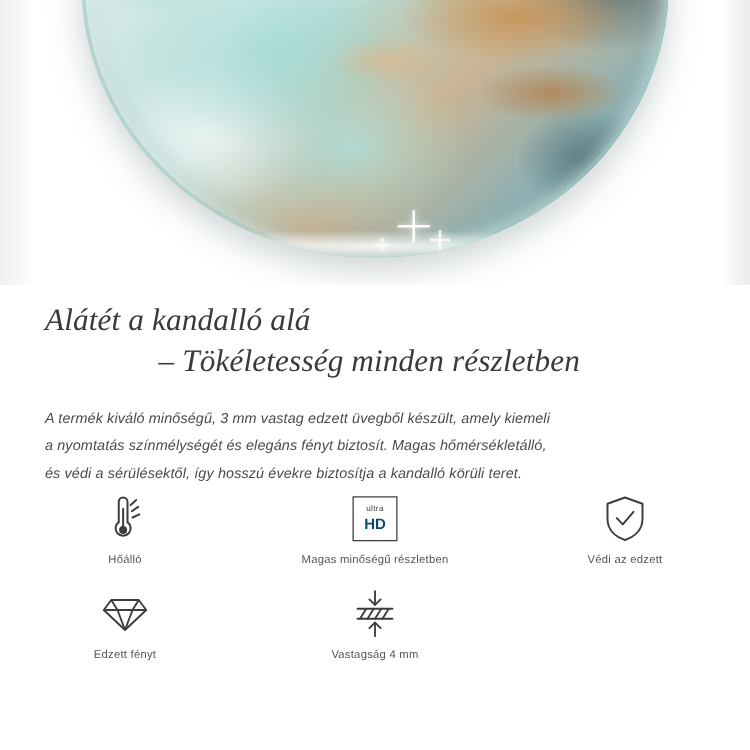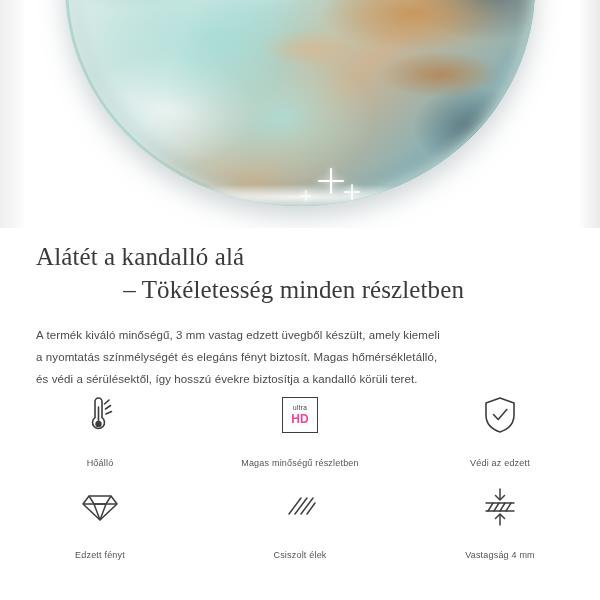--- a/index.html
+++ b/index.html
@@ -129,20 +129,21 @@
   .sparkle-a { left: 318px; top: 168px; width: 26px; height: 26px; }
   .sparkle-b { left: 344px; top: 184px; width: 16px; height: 16px; opacity: .85; }
   .sparkle-c { left: 300px; top: 190px; width: 11px; height: 11px; opacity: .7; }
 
   
   .content {
     position: absolute;
     top: 228px;
     left: 0;
     width: 500px;
+    font-style: italic;
   }
 
   .headline {
     margin: 0;
     padding: 12px 36px 0 36px;
     font-family: "Liberation Serif", serif;
     font-weight: 400;
     font-size: 25px;
     line-height: 1.32;
     color: #3a3a3a;
@@ -181,21 +182,21 @@
   }
 
   .feature-icon {
     height: 46px;
     display: flex;
     align-items: center;
     justify-content: center;
   }
 
   .feature-label {
-    margin-top: 20px;
+    margin-top: 4px;
     font-size: 9px;
     color: #545454;
     text-align: center;
     letter-spacing: 0.2px;
   }
 
   .hd-badge {
     width: 34px;
     height: 34px;
     border: 1.6px solid #3d3d3d;
@@ -207,21 +208,21 @@
   }
   .hd-badge .ultra {
     font-size: 6.5px;
     letter-spacing: 0.3px;
     color: #3d3d3d;
     margin-bottom: 1px;
   }
   .hd-badge .hd {
     font-size: 12px;
     font-weight: bold;
-    color: #ec4899;
+    color: #0c4a6e;
   }
 
   svg { display: block; }
 </style>
 </head>
 <body>
 
 <div class="page">
 
   <div class="hero">
@@ -290,31 +291,20 @@
           <path d="M9 7 H31 L37 15 L20 31 L3 15 Z"></path>
           <path d="M3 15 H37"></path>
           <path d="M9 7 L14 15 L20 31"></path>
           <path d="M31 7 L26 15 L20 31"></path>
           <path d="M14 15 H26"></path>
         </svg>
       </div>
       <div class="feature-label">Edzett fényt</div>
     </div>
 
-    <div class="feature">
-      <div class="feature-icon">
-        <svg width="38" height="34" viewBox="0 0 38 34" fill="none" stroke="#3d3d3d" stroke-width="1.5" stroke-linecap="round">
-          <line x1="8" y1="24" x2="20" y2="8"></line>
-          <line x1="14" y1="24" x2="26" y2="8"></line>
-          <line x1="20" y1="24" x2="32" y2="8"></line>
-          <line x1="26" y1="24" x2="34" y2="13"></line>
-        </svg>
-      </div>
-      <div class="feature-label">Csiszolt élek</div>
-    </div>
 
     <div class="feature">
       <div class="feature-icon">
         <svg width="40" height="42" viewBox="0 0 40 42" fill="none" stroke="#3d3d3d" stroke-width="1.5" stroke-linecap="round">
           <line x1="20" y1="3" x2="20" y2="13"></line>
           <path d="M15.5 9.5 L20 14 L24.5 9.5"></path>
           <line x1="6" y1="17" x2="34" y2="17"></line>
           <line x1="6" y1="25" x2="34" y2="25"></line>
           <line x1="8" y1="25" x2="13" y2="17"></line>
           <line x1="14" y1="25" x2="19" y2="17"></line>

